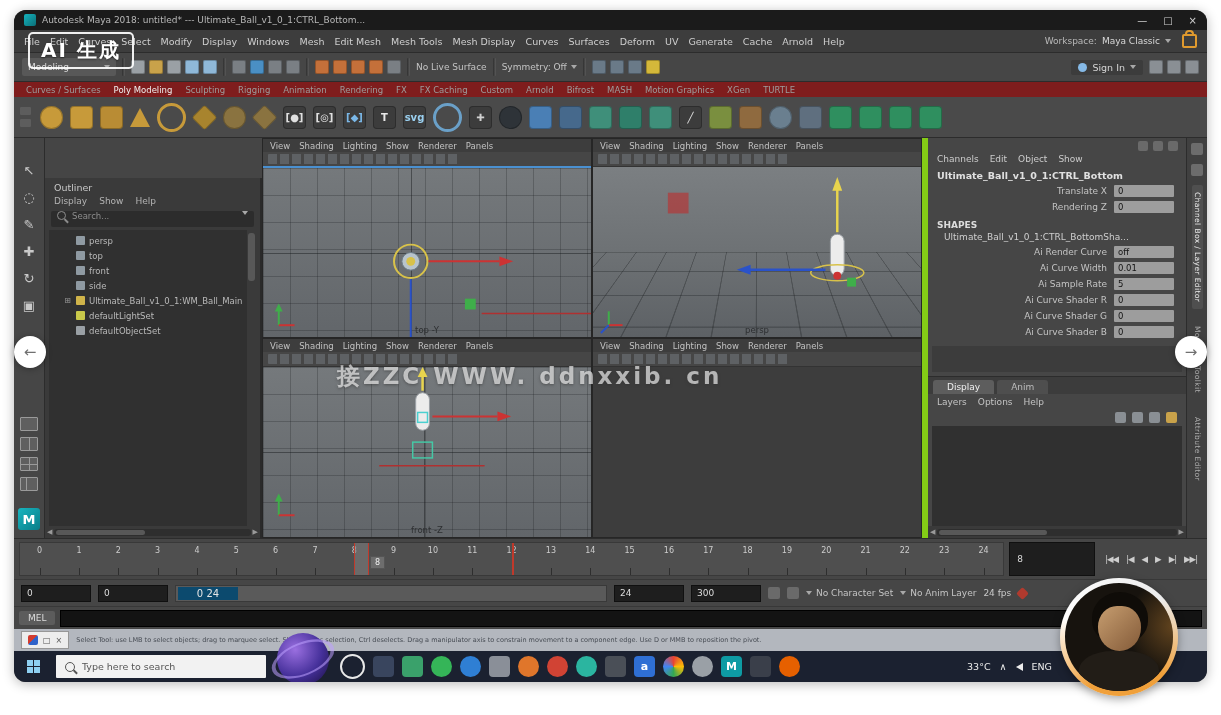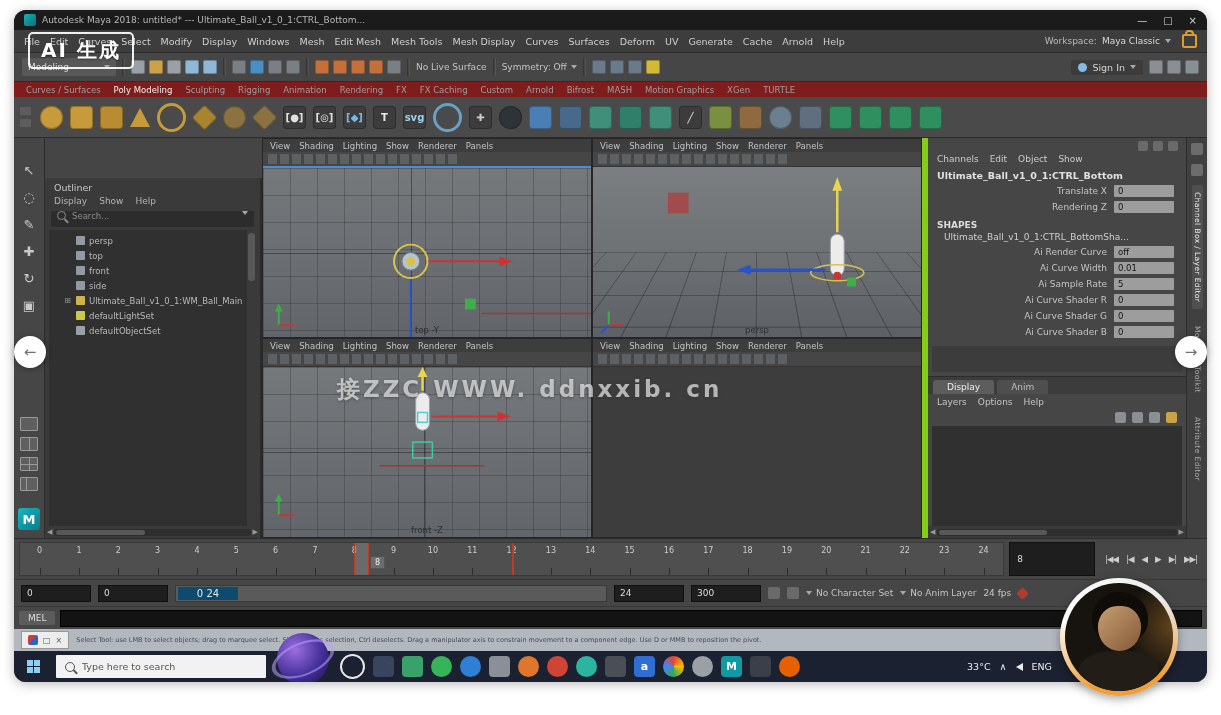--- a/index.html
+++ b/index.html
@@ -164,21 +164,21 @@
   .planet{width:52px;height:52px;border-radius:50%;margin:-16px 2px 0;background:radial-gradient(circle at 35% 32%,#9a6fe0,#45309a 55%,#180f3d);position:relative;z-index:6;flex:0 0 auto;}
   .planet::after{content:'';position:absolute;inset:-7px;border:4px solid rgba(190,160,255,.55);border-radius:50%;transform:rotate(-22deg) scaleY(.5);}
   .ticons{display:flex;gap:8px;align-items:center;}
   .ticon{width:21px;height:21px;border-radius:4px;background:var(--c,#555);display:flex;align-items:center;justify-content:center;color:#fff;font-size:11px;font-weight:bold;flex:0 0 auto;}
   .ticon.s-ring{border-width:2.5px;}
   .tray{margin-left:auto;display:flex;align-items:center;gap:9px;color:#ececec;font-size:9.5px;padding-right:150px;white-space:nowrap;}
   .spk{width:0;height:0;border-top:4px solid transparent;border-bottom:4px solid transparent;border-right:7px solid #ececec;}
 
   
   .watermark-ai{position:absolute;left:28px;top:32px;z-index:25;color:#fff;font-size:20px;font-weight:bold;letter-spacing:2px;border:2px solid rgba(255,255,255,.92);border-radius:5px;padding:3px 11px;text-shadow:0 1px 2px rgba(0,0,0,.45);}
-  .watermark-center{position:absolute;left:337px;top:374px;z-index:25;font-size:23px;font-weight:bold;letter-spacing:3px;color:rgba(242,242,242,.68);text-shadow:0 1px 3px rgba(50,50,50,.55);}
+  .watermark-center{position:absolute;left:337px;top:361px;z-index:25;font-size:23px;font-weight:bold;letter-spacing:3px;color:rgba(242,242,242,.68);text-shadow:0 1px 3px rgba(50,50,50,.55);}
   .navbtn{position:absolute;width:32px;height:32px;border-radius:50%;background:#fff;box-shadow:0 1px 6px rgba(0,0,0,.3);display:flex;align-items:center;justify-content:center;color:#707070;font-size:15px;z-index:30;}
   .nav-left{left:14px;top:336px;}
   .nav-right{left:1175px;top:336px;}
   .webcam{position:absolute;left:1060px;top:578px;width:118px;height:118px;border-radius:50%;background:conic-gradient(from 210deg,#f0a03a,#ffffff 22%,#ececec 55%,#f0a03a 78%,#f0a03a);padding:5px;box-sizing:border-box;z-index:20;box-shadow:0 3px 10px rgba(0,0,0,.35);}
   .webcam-inner{width:100%;height:100%;border-radius:50%;background:#17130e;position:relative;overflow:hidden;}
   .wc-glow{position:absolute;right:-12%;top:0;width:55%;height:100%;background:radial-gradient(circle at 80% 40%,rgba(240,160,60,.35),transparent 60%);}
   .wc-hair{position:absolute;left:25%;top:8%;width:52%;height:48%;background:#0f0c08;border-radius:50% 50% 42% 42%;}
   .wc-face{position:absolute;left:31%;top:21%;width:39%;height:42%;background:linear-gradient(135deg,#c79e70,#835a38);border-radius:46% 46% 52% 52%;}
   .wc-body{position:absolute;left:13%;top:63%;width:74%;height:42%;background:#221d17;border-radius:42% 42% 0 0;}
 </style>

